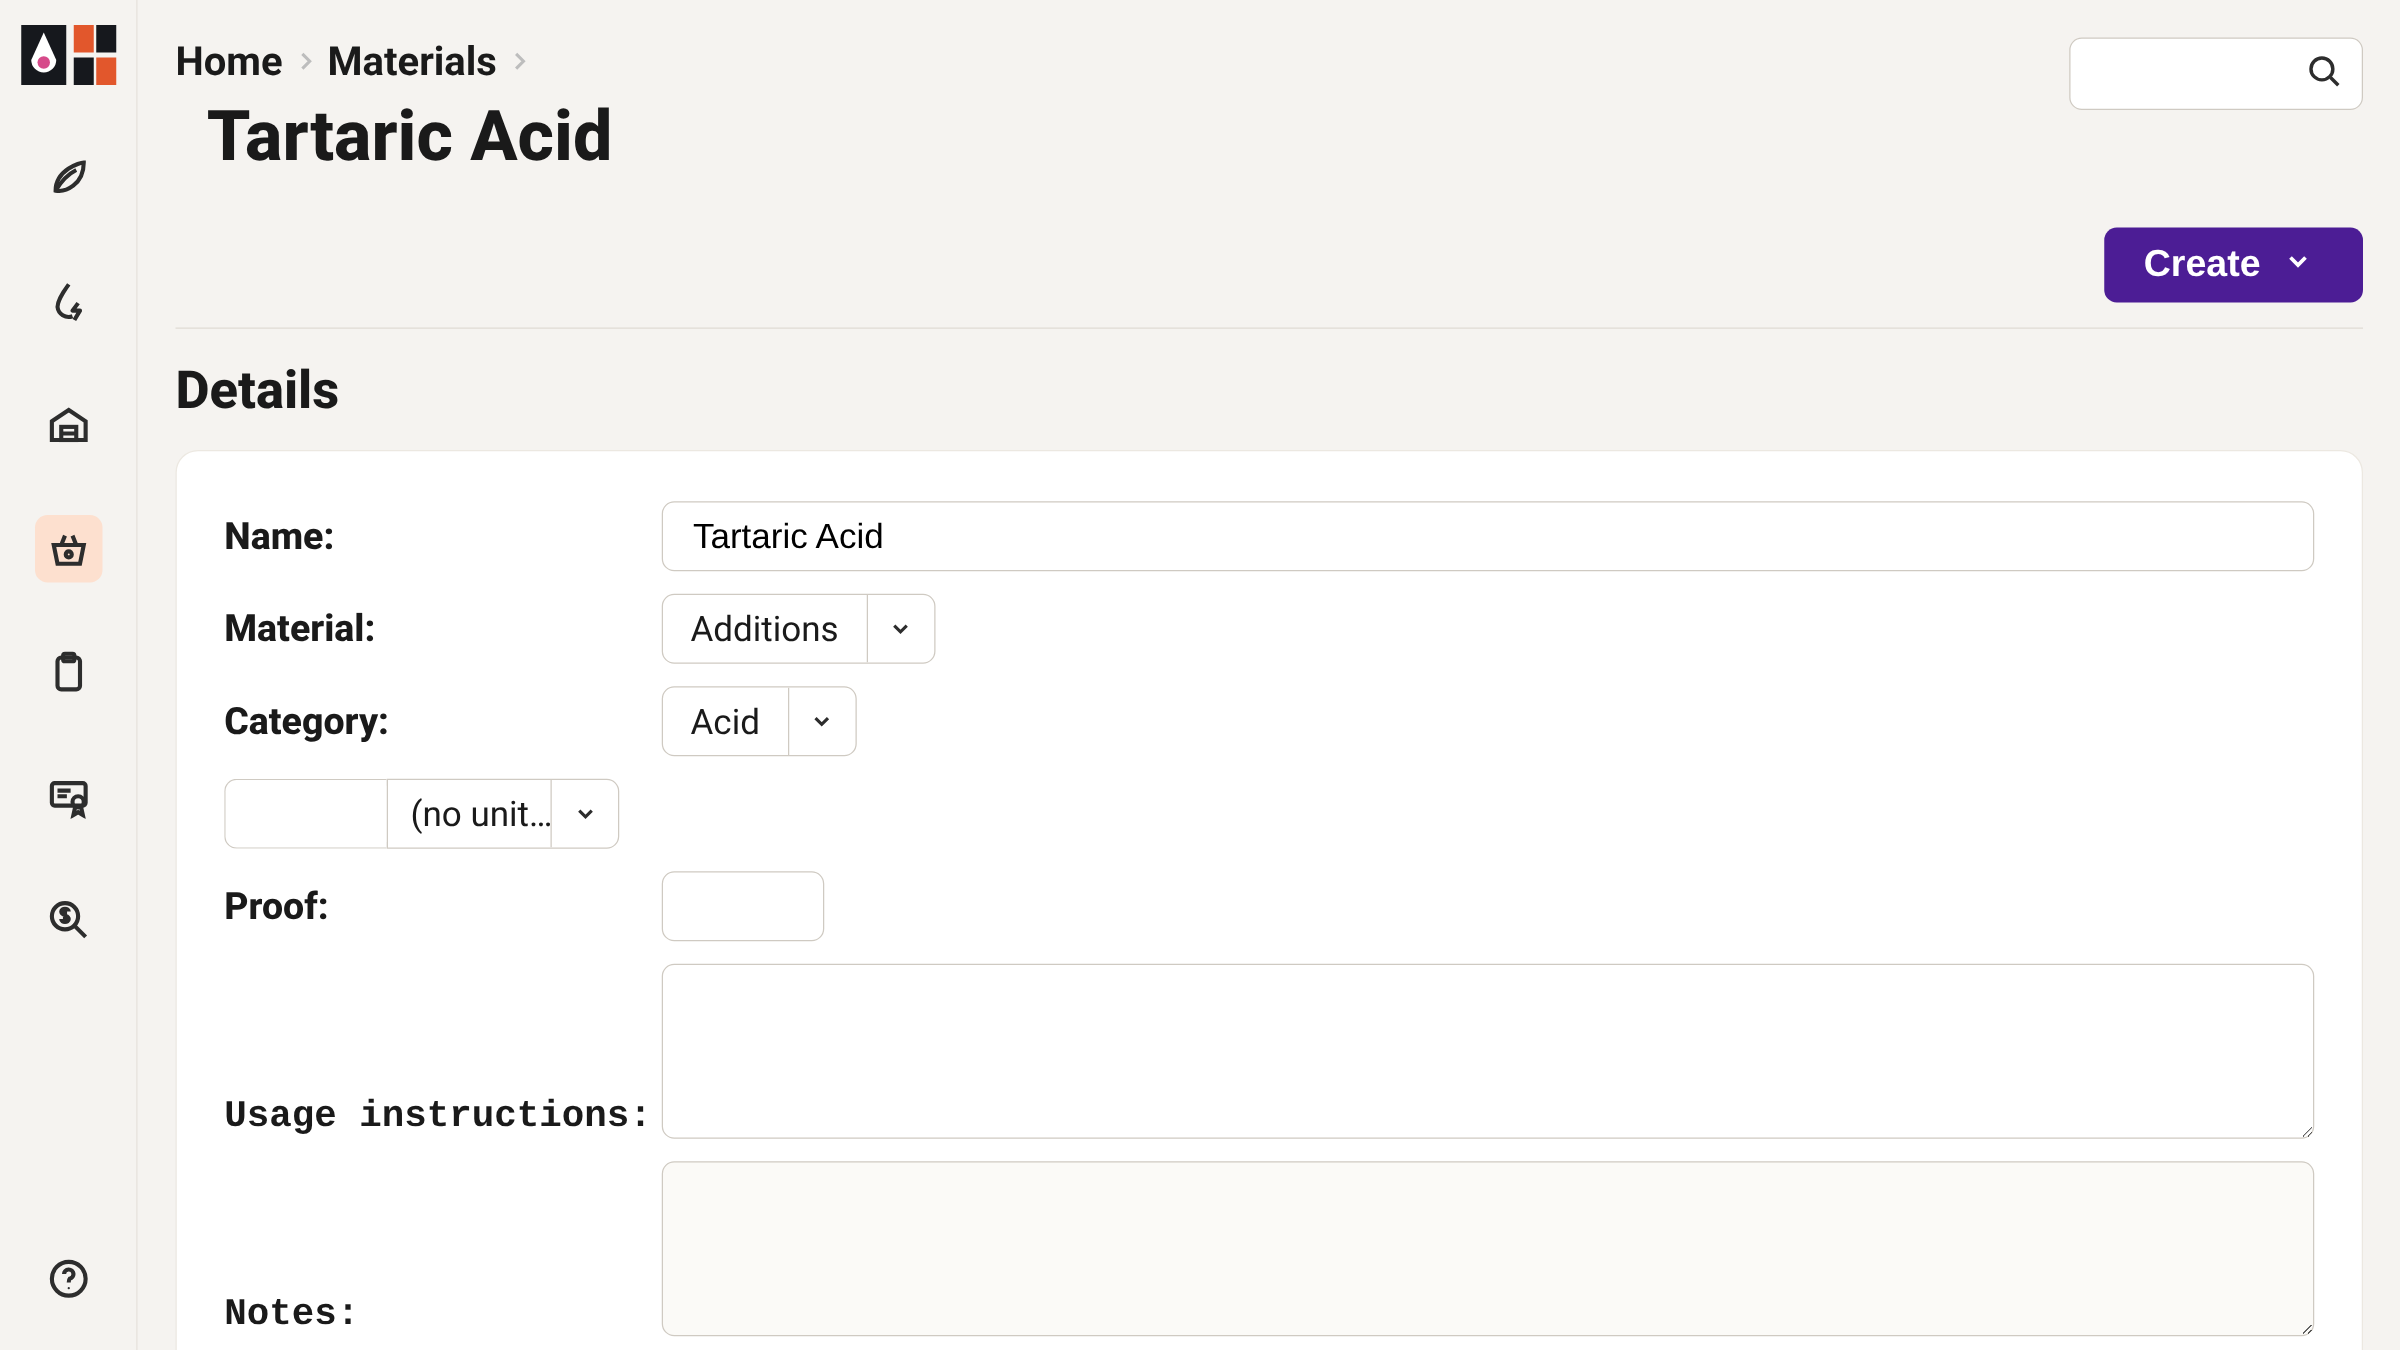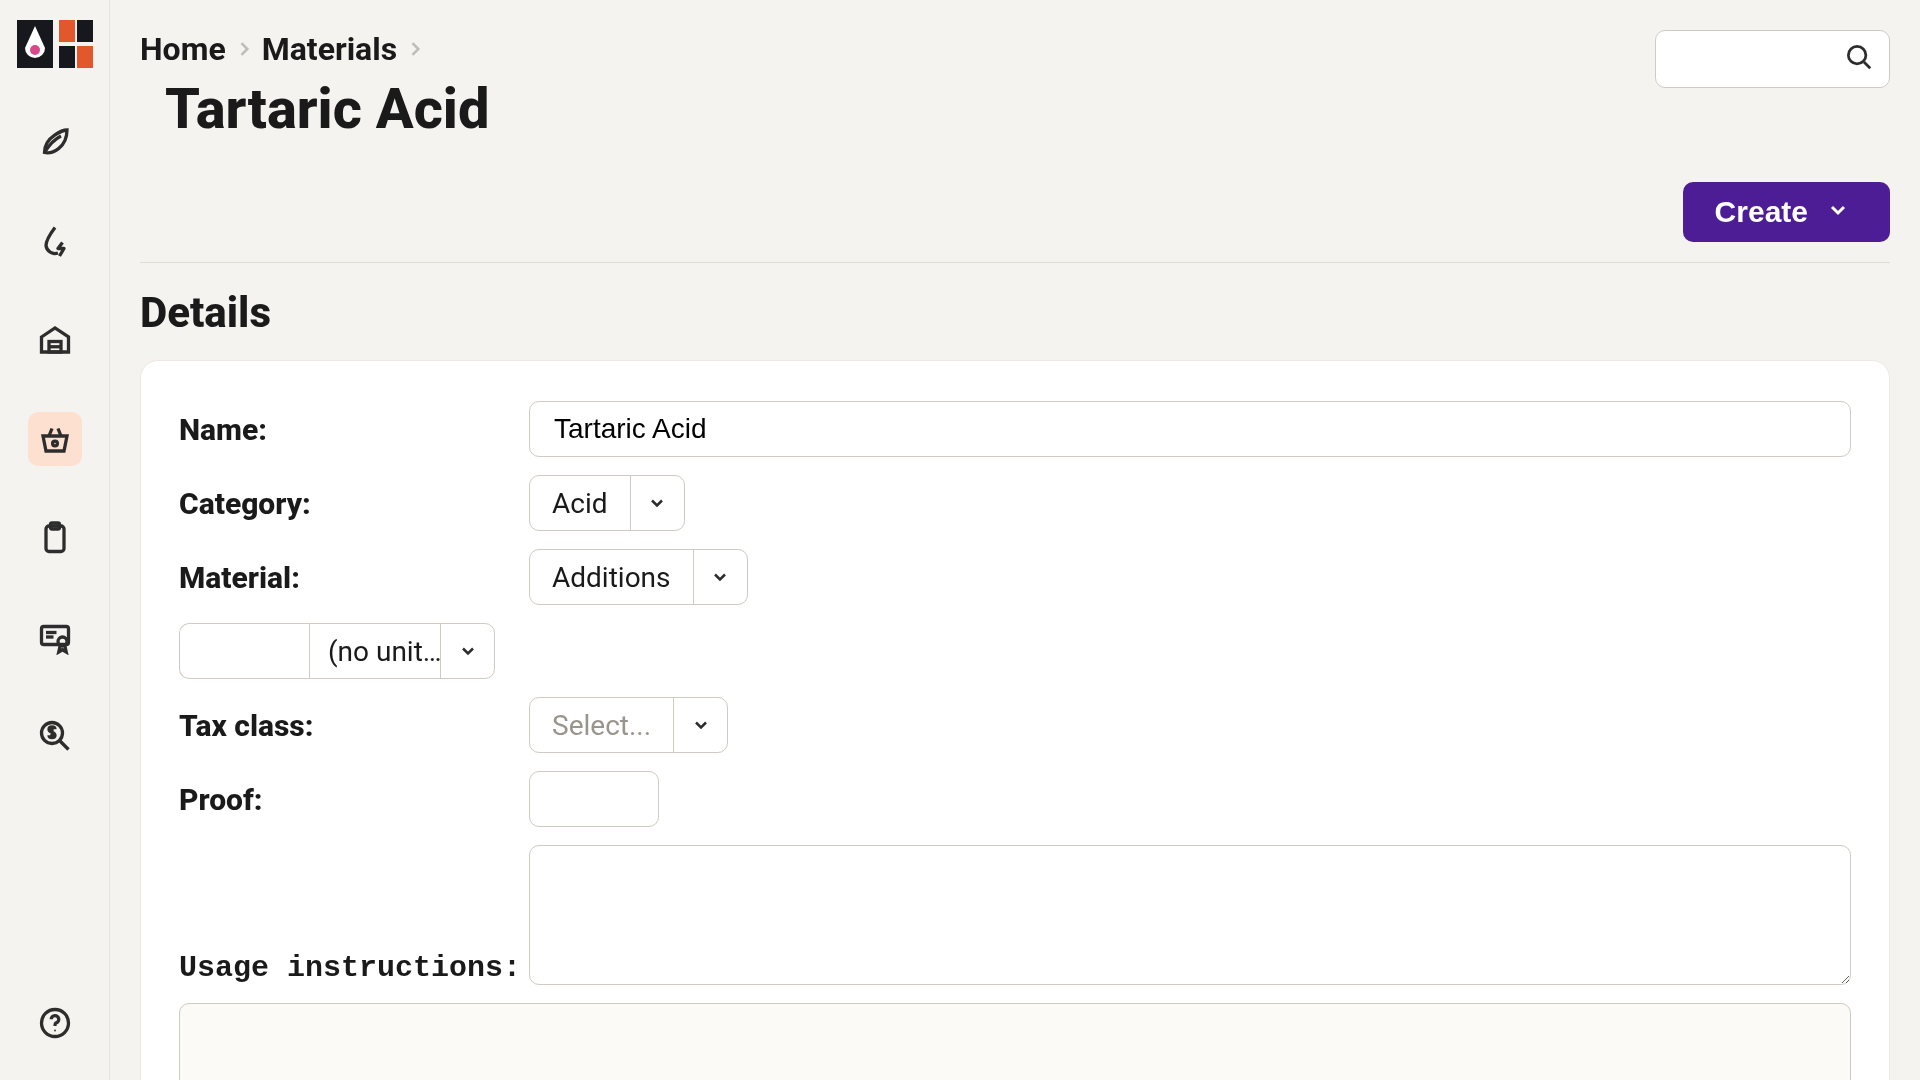--- a/index.html
+++ b/index.html
@@ -386,38 +386,38 @@
   <div class="card">
 
     <div class="form-row">
       <div class="form-label">Name:</div>
       <div class="form-field">
         <input class="text-input" type="text" value="Tartaric Acid" style="">
       </div>
     </div>
 
     <div class="form-row">
-      <div class="form-label">Category:</div>
+      <div class="form-label">Material:</div>
       <div class="form-field">
         <div class="select-wrap">
-          <span class="select-value">Acid</span>
+          <span class="select-value">Additions</span>
           <span class="select-caret">
               <svg viewBox="0 0 24 24">
                 <polyline points="6 9 12 15 18 9"></polyline>
               </svg>
             </span>
         </div>
       </div>
     </div>
 
     <div class="form-row">
-      <div class="form-label">Material:</div>
+      <div class="form-label">Category:</div>
       <div class="form-field">
         <div class="select-wrap">
-          <span class="select-value">Additions</span>
+          <span class="select-value">Acid</span>
           <span class="select-caret">
               <svg viewBox="0 0 24 24">
                 <polyline points="6 9 12 15 18 9"></polyline>
               </svg>
             </span>
         </div>
       </div>
     </div>
 
     <div class="form-row">
@@ -427,48 +427,36 @@
           <span class="select-value">(no unit…</span>
           <span class="select-caret">
               <svg viewBox="0 0 24 24">
                 <polyline points="6 9 12 15 18 9"></polyline>
               </svg>
             </span>
         </div>
       </div>
     </div>
 
-    <div class="form-row">
-      <div class="form-label">Tax class:</div>
-      <div class="form-field">
-        <div class="select-wrap">
-          <span class="select-value placeholder">Select...</span>
-          <span class="select-caret">
-              <svg viewBox="0 0 24 24">
-                <polyline points="6 9 12 15 18 9"></polyline>
-              </svg>
-            </span>
-        </div>
-      </div>
-    </div>
 
     <div class="form-row">
       <div class="form-label">Proof:</div>
       <div class="form-field">
         <input class="small-input" type="text" value="" style="">
       </div>
     </div>
 
     <div class="form-row align-top">
       <div class="form-label">Usage instructions:</div>
       <div class="form-field">
         <textarea class="textarea" style=""></textarea>
       </div>
     </div>
 
     <div class="form-row align-top" style="margin-bottom:0;">
+      <div class="form-label">Notes:</div>
       <div class="form-field">
         <textarea class="textarea notes" style=""></textarea>
       </div>
     </div>
 
   </div>
 </main>
 
 </body></html>

